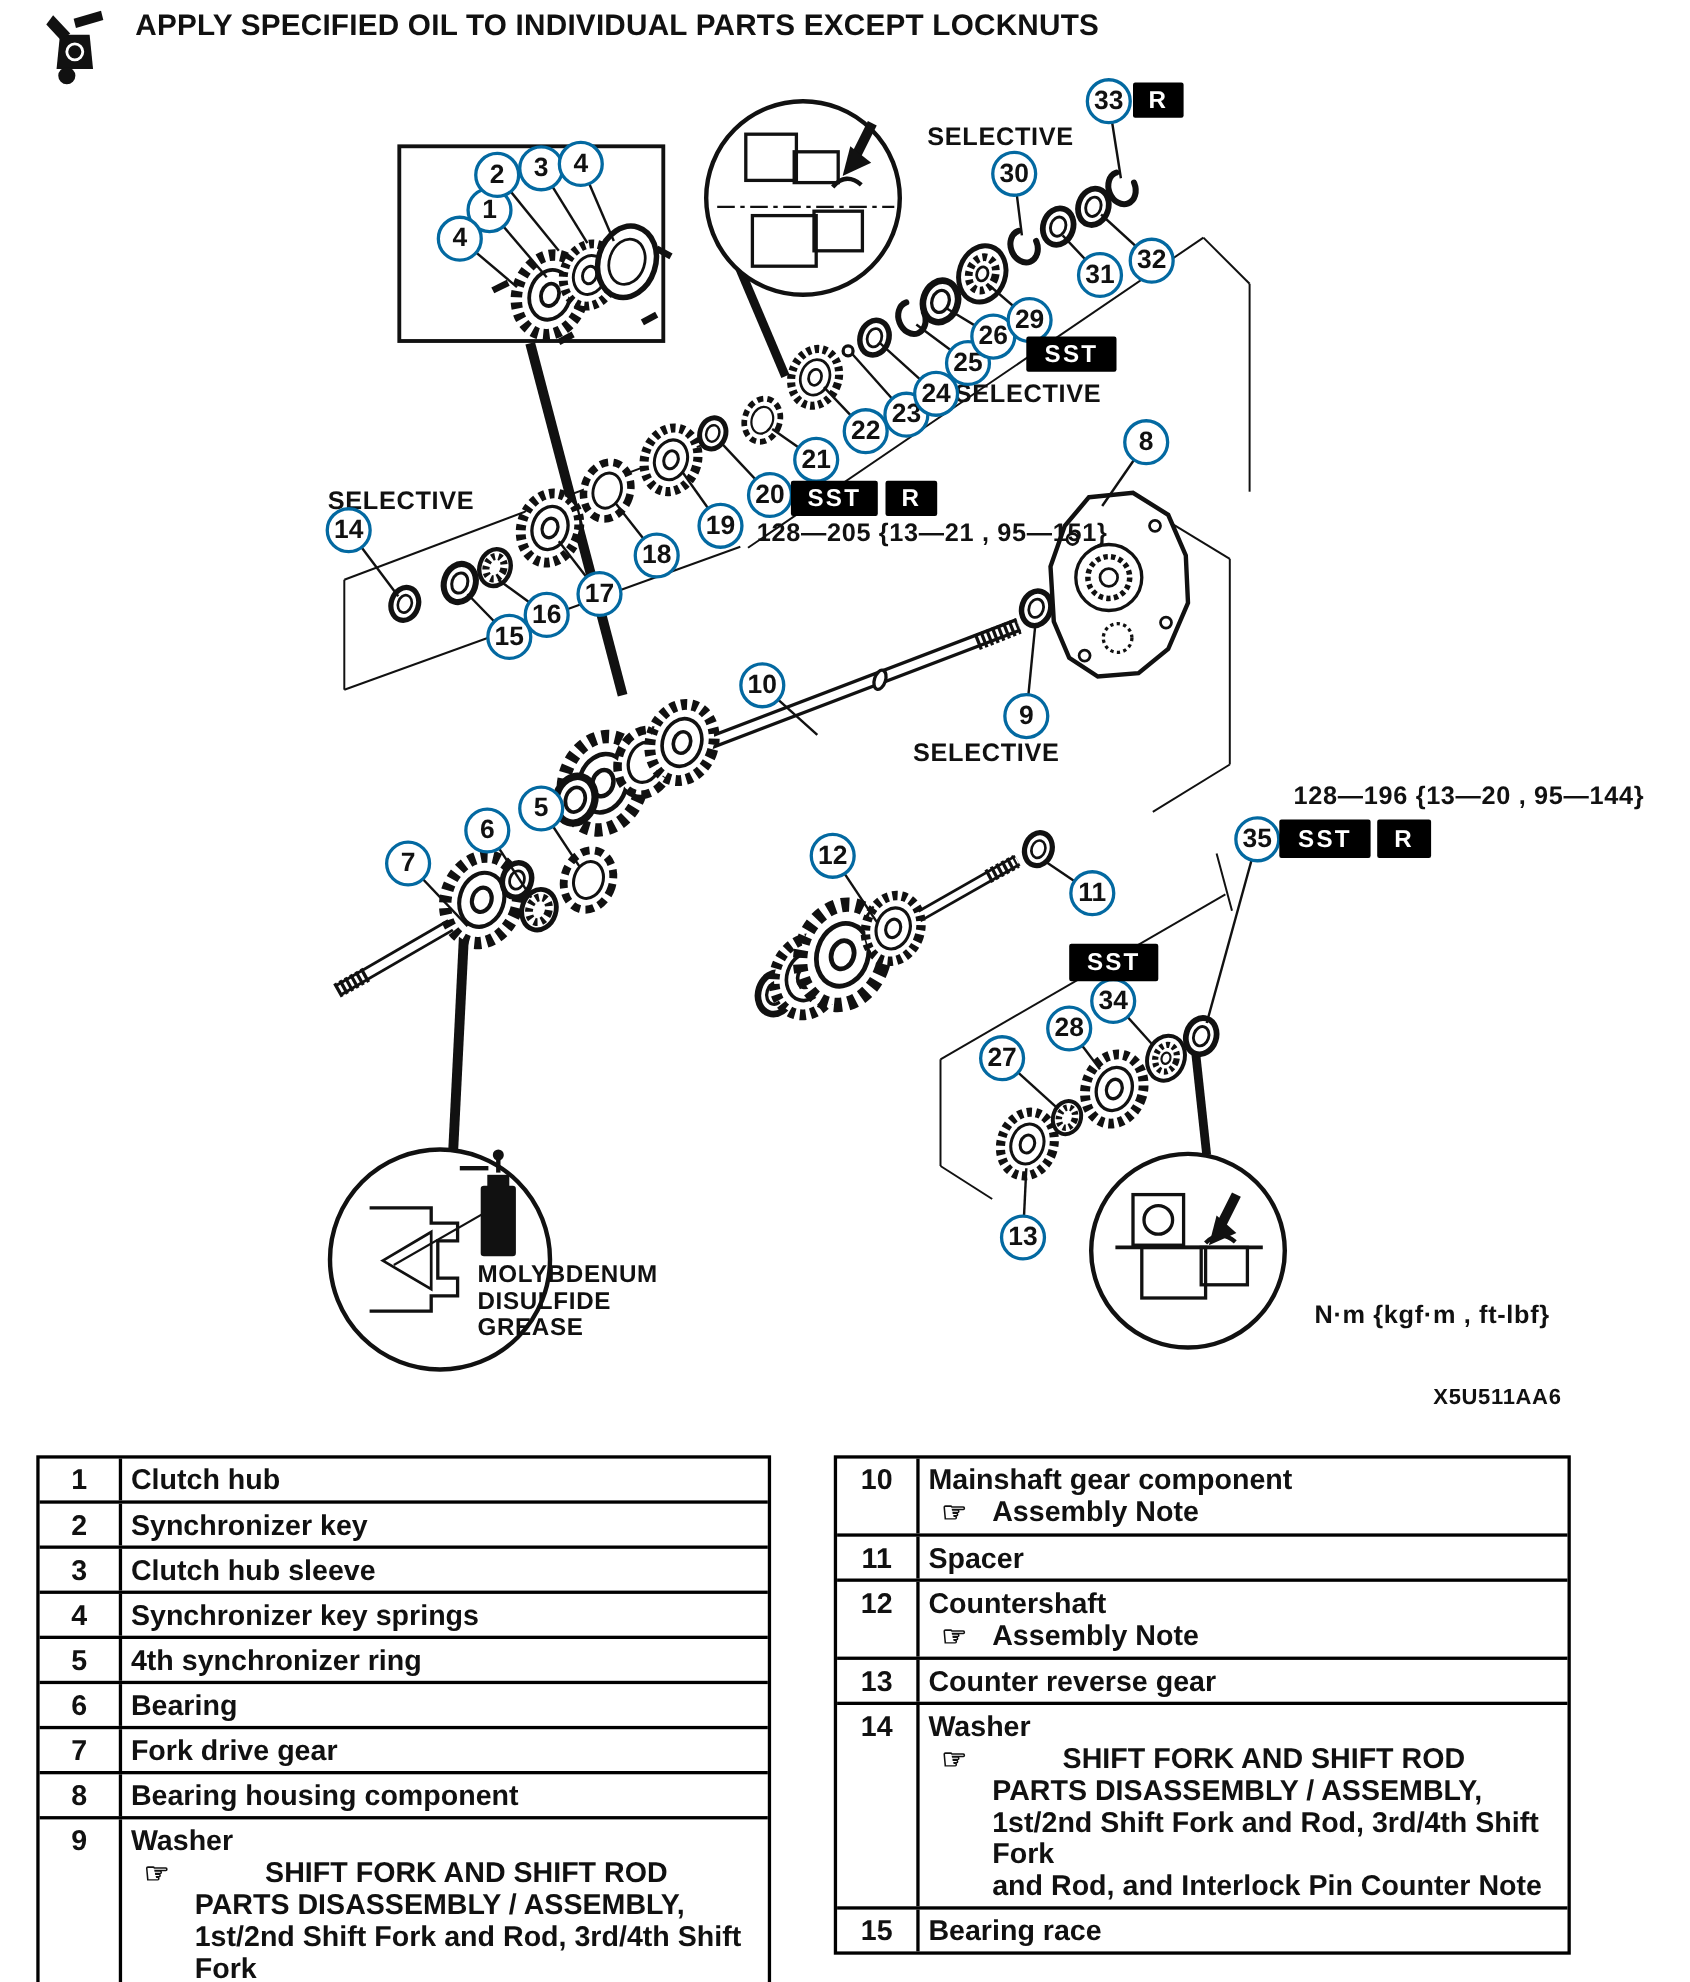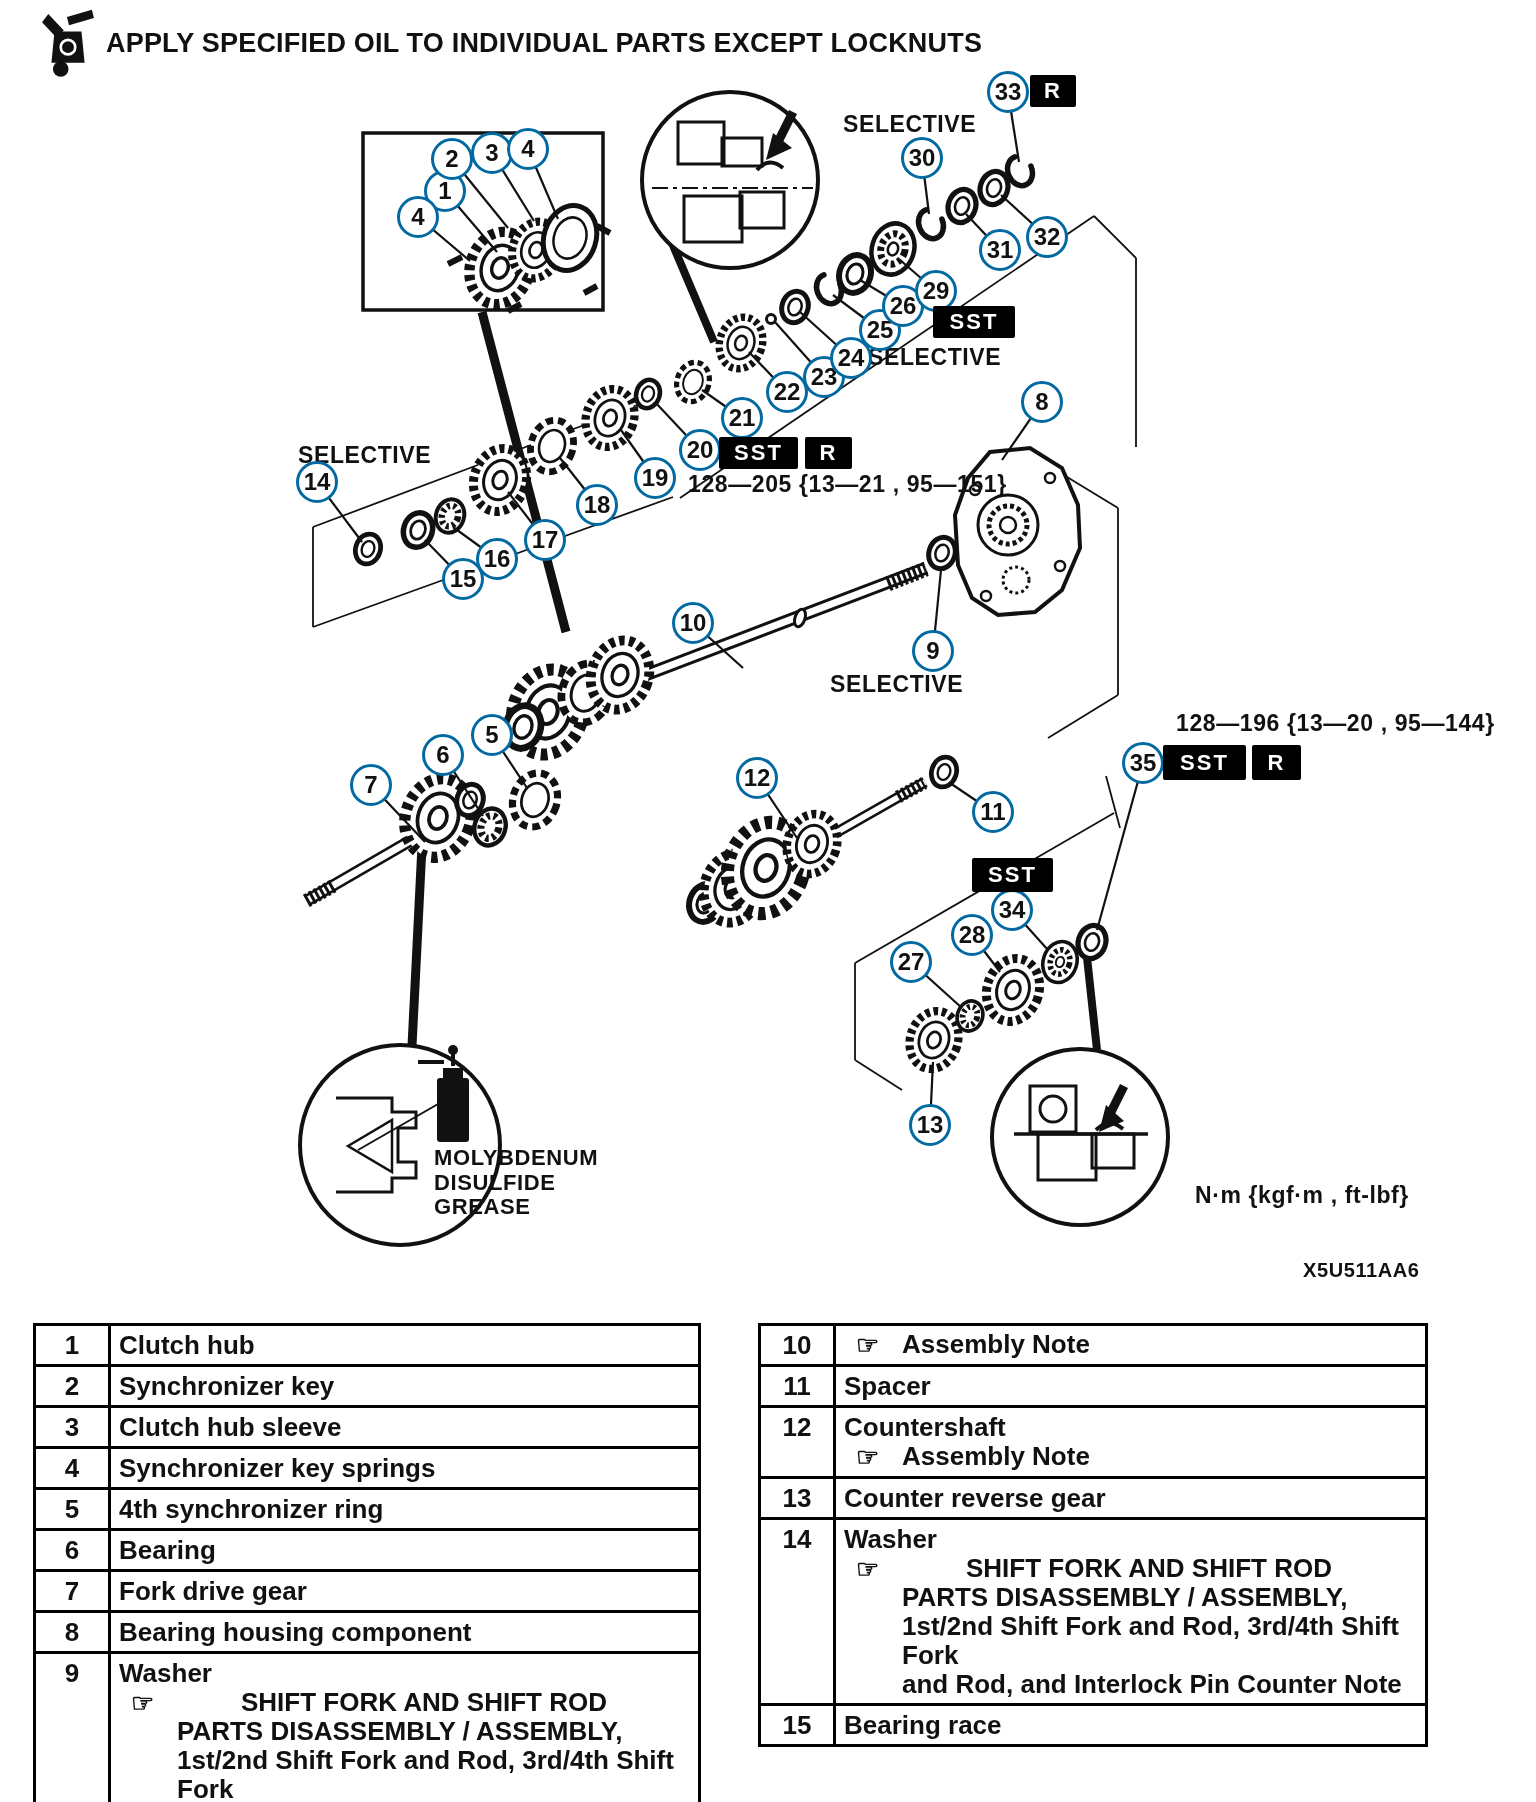--- a/index.html
+++ b/index.html
@@ -1,19 +1,19 @@
 <!DOCTYPE html>
 <html><head>
 <meta charset="utf-8">
 <style>
   html,body{margin:0;padding:0;background:#fff;}
   .page{position:relative;width:1536px;height:1802px;background:#fff;overflow:hidden;
         font-family:"Liberation Sans",sans-serif;color:#111;}
   .art{position:absolute;left:0;top:0;z-index:1;}
-  .header{position:absolute;left:40px;top:8px;display:flex;align-items:center;gap:10px;z-index:6;}
+  .header{position:absolute;left:40px;top:8px;display:flex;align-items:flex-start;gap:27px;z-index:6;}
   .header-label{font-weight:700;font-size:27px;letter-spacing:.2px;white-space:nowrap;}
   .oil-icon{width:56px;height:70px;flex:none;}
   .overlay{position:absolute;left:0;top:0;width:1536px;height:1802px;z-index:3;pointer-events:none;}
   .callout{position:absolute;width:42px;height:42px;border:3px solid #0369a1;border-radius:50%;
            background:#fff;display:flex;align-items:center;justify-content:center;
            font-weight:700;font-size:24px;line-height:1;box-sizing:border-box;z-index:5;}
   .dlabel{position:absolute;font-weight:700;color:#111;white-space:pre-line;line-height:1.12;
           letter-spacing:.6px;z-index:4;}
   .badge{position:absolute;background:#000;color:#fff;display:flex;align-items:center;
          justify-content:center;font-weight:700;font-size:22px;letter-spacing:2px;z-index:5;
@@ -386,20 +386,21 @@
               <div>1st/2nd Shift Fork and Rod, 3rd/4th Shift Fork</div>
             </div>
           </div>
         </div>
       </div>
     </div>
   <div class="ptable" id="table-right" style="left:758px;top:1323px;width:670px;">
       <div class="trow">
         <div class="tno">10</div>
         <div class="tname">
+          <div>Mainshaft gear component</div>
           <div class="note">
             <span class="finger">☞</span>
             <div class="nlines">
               <div>Assembly Note</div>
             </div>
           </div>
         </div>
       </div>
       <div class="trow">
         <div class="tno">11</div>

